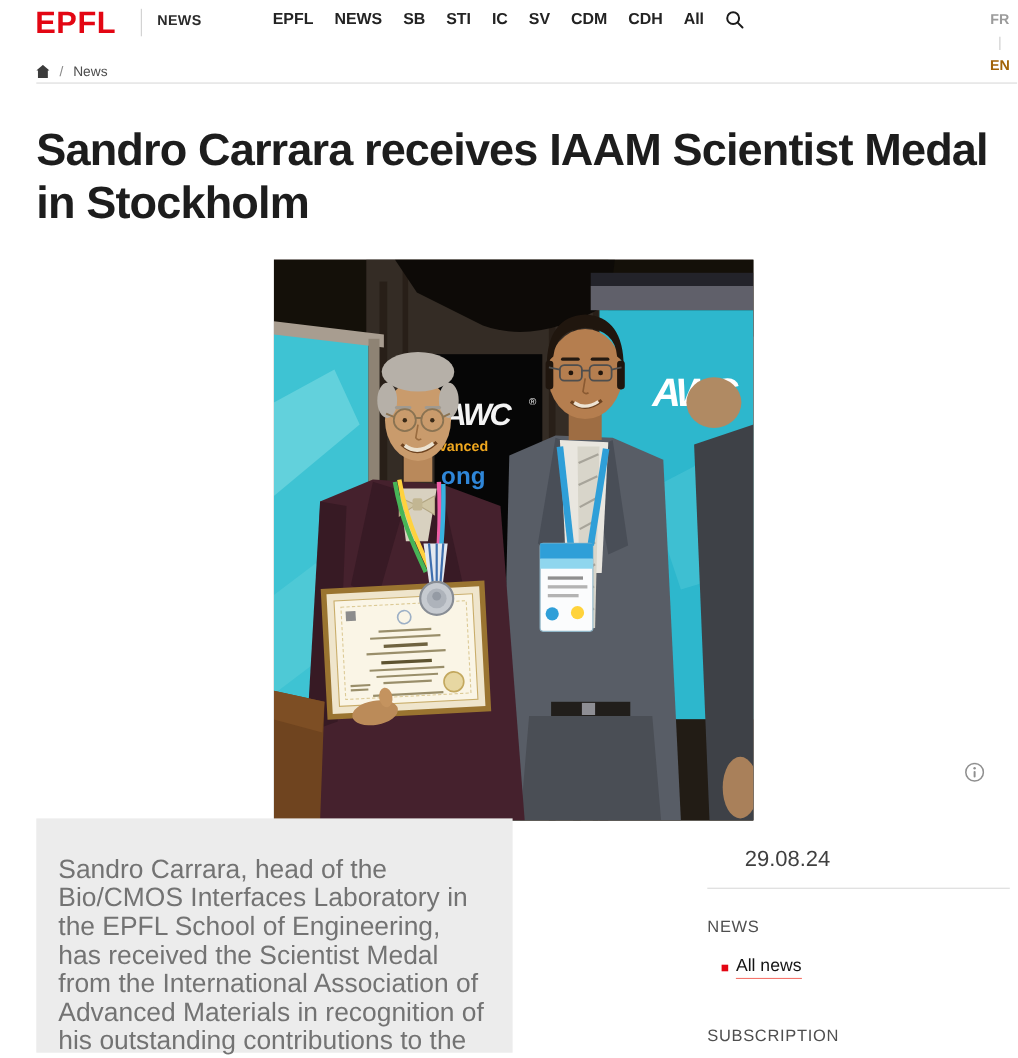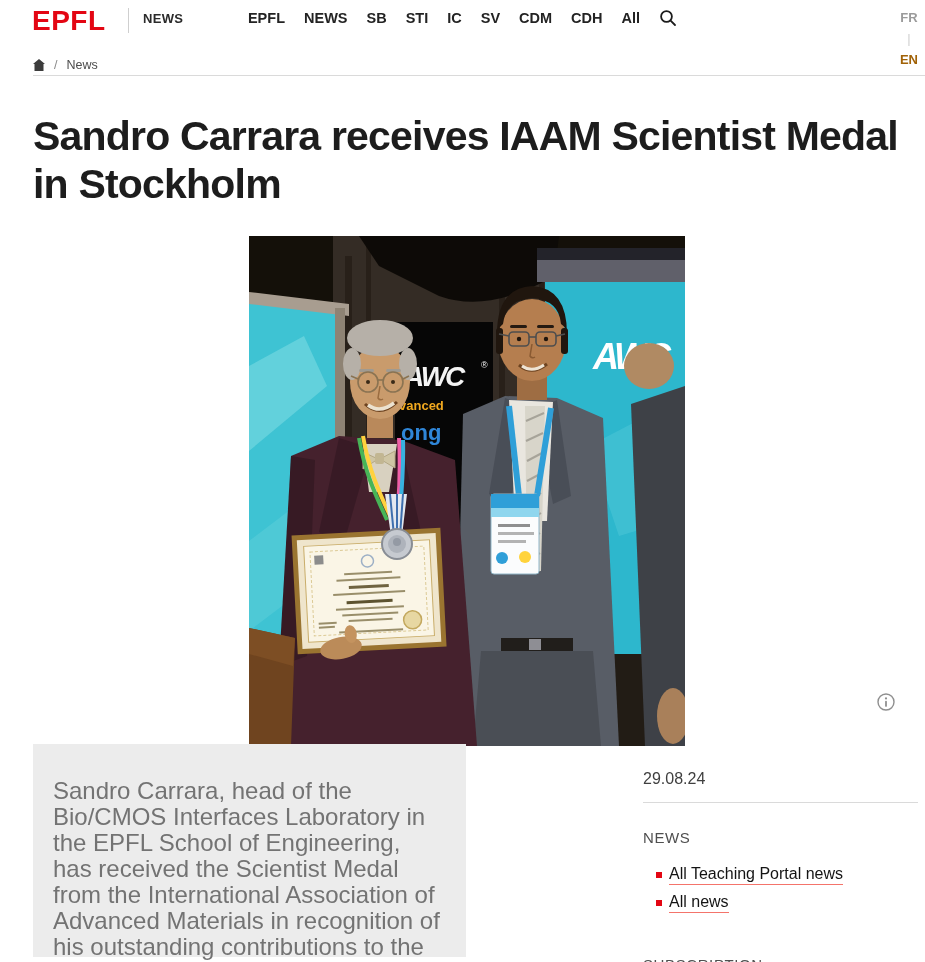--- a/index.html
+++ b/index.html
@@ -35,21 +35,21 @@
 
   
   .info-btn { position:absolute; left:877px; top:693px; width:18px; height:18px; cursor:pointer; }
 
   
   .lead-block { position:absolute; left:33px; top:744px; width:433px; height:213px; background:#ececec; padding:34px 21px 0 20px; }
   .lead-text { font-size:24px; line-height:26px; color:#737373; }
 
   
   .meta-col { position:absolute; left:643px; top:770px; width:275px; }
-  .meta-date { font-size:16px; color:#3f3f3f; }
+  .meta-date { font-size:20px; color:#3f3f3f;margin-left:34px; }
   .meta-rule { border:none; border-top:1px solid #dadada; margin-top:14px; }
   .side-heading { margin-top:26px; font-size:15px; font-weight:400; color:#4f4f4f; letter-spacing:0.6px; }
   .side-list { list-style:none; margin-top:19px; margin-left:13px; }
   .side-list li { display:flex; align-items:baseline; margin-bottom:8px; }
   .bullet { width:6px; height:6px; background:#e30613; margin-right:7px; flex:none; align-self:center; }
   .side-link { font-size:16px; color:#141414; text-decoration:none; border-bottom:1.5px solid #f4746b; padding-bottom:1px; cursor:pointer; }
   .sub-heading { margin-top:43px; }
 </style>
 </head>
 <body>
@@ -292,23 +292,19 @@
     <p class="lead-text">Sandro Carrara, head of the Bio/CMOS Interfaces Laboratory in the EPFL School of Engineering, has received the Scientist Medal from the International Association of Advanced Materials in recognition of his outstanding contributions to the field in the area of biomaterials and biodevices.</p>
   </div>
 
   <aside class="meta-col">
     <div class="meta-date">29.08.24</div>
     <hr class="meta-rule">
     <h2 class="side-heading">NEWS</h2>
     <ul class="side-list">
       <li>
         <span class="bullet"></span>
-        <a class="side-link">All Teaching Portal news</a>
-      </li>
-      <li>
-        <span class="bullet"></span>
         <a class="side-link">All news</a>
       </li>
     </ul>
     <h2 class="side-heading sub-heading">SUBSCRIPTION</h2>
   </aside>
 
 </div>
 
 </body></html>

